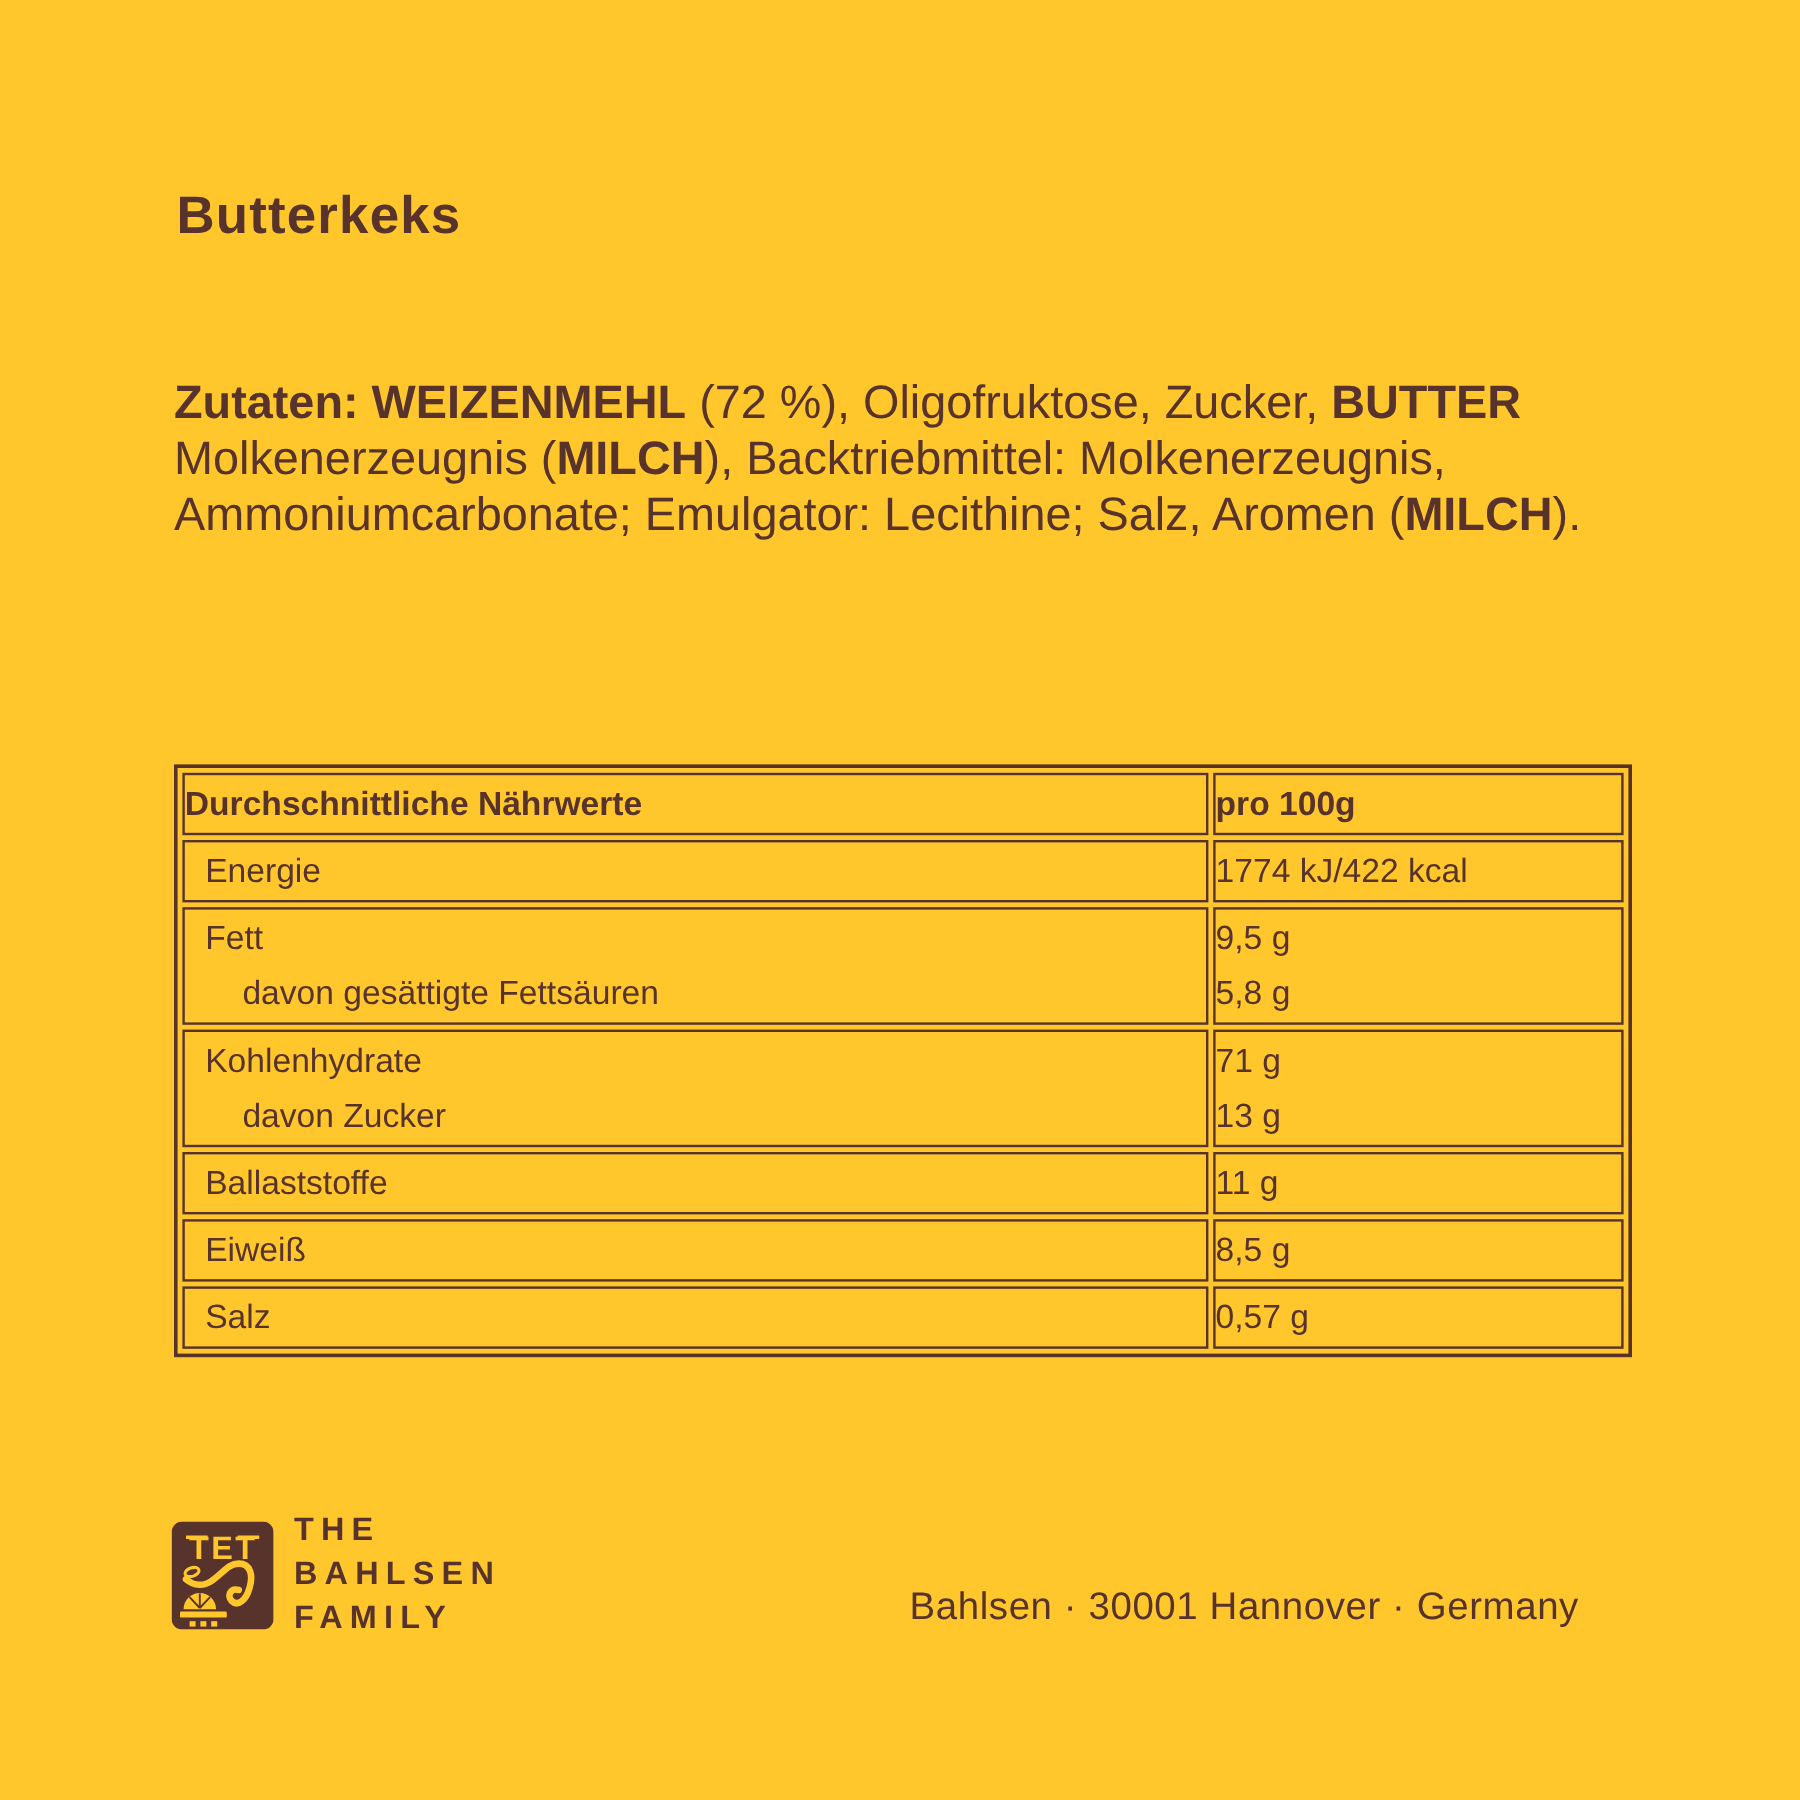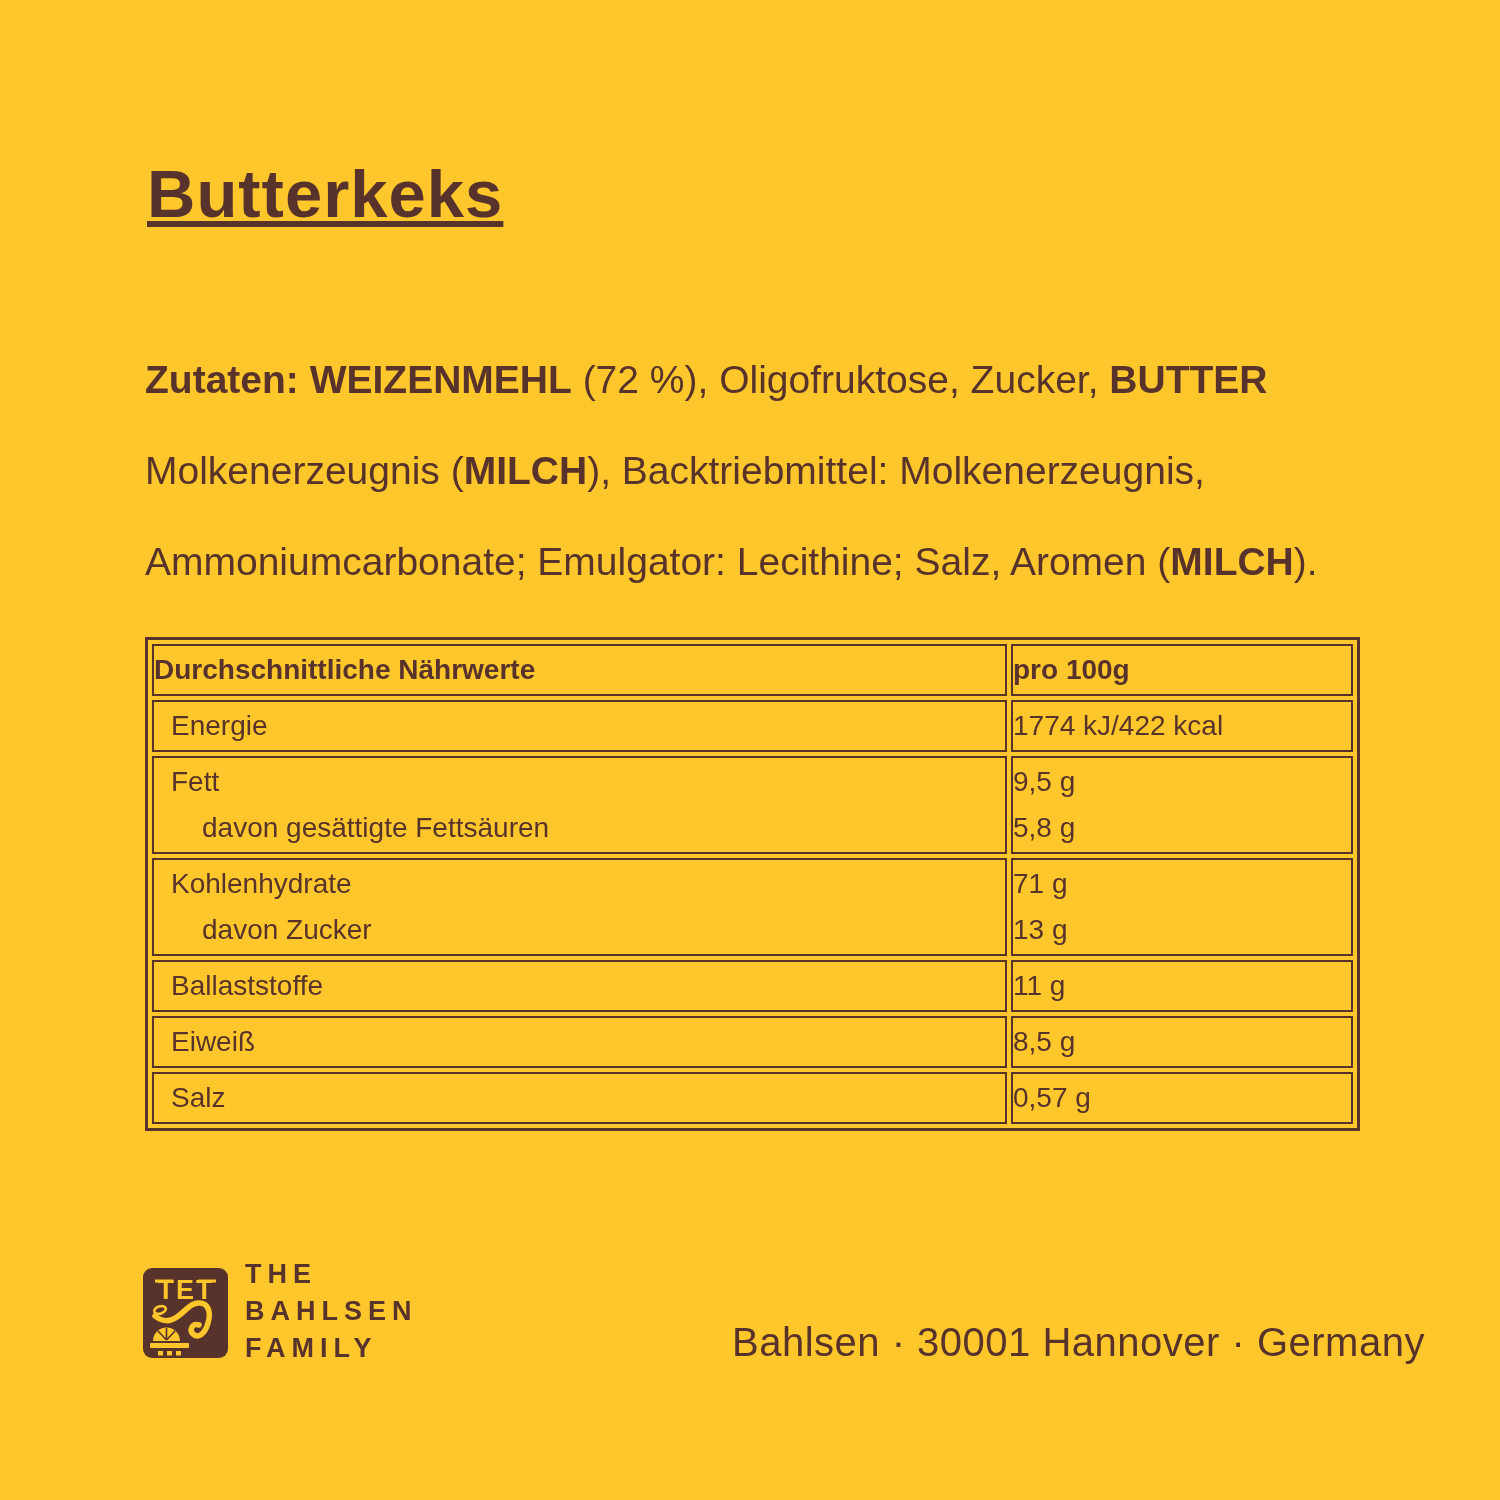--- a/index.html
+++ b/index.html
@@ -5,28 +5,28 @@
   :root{
     --yellow:#FFC72C;
     --brown:#57332B;
   }
   html,body{margin:0;padding:0;}
   body{background:var(--yellow);font-family:"Liberation Sans",sans-serif;color:var(--brown);}
   .page{position:relative;width:1500px;height:1500px;background:var(--yellow);overflow:hidden;}
 
   .title{
     position:absolute;left:147px;top:155px;
-    font-size:67px;font-weight:bold;letter-spacing:1px;text-decoration:underline;
+    font-size:44px;font-weight:bold;letter-spacing:1px;
   }
 
   .ingredients{
     position:absolute;left:145px;top:312px;width:1220px;
     font-size:39px;line-height:47px;
   }
-  .ing-line{white-space:nowrap;margin-top:44px;}
+  .ing-line{white-space:nowrap;}
   .ingredients .b{font-weight:bold;}
 
   .nutrition{
     position:absolute;left:145px;top:637px;
     border-collapse:separate;border-spacing:4px;
     border:3px solid var(--brown);
     table-layout:fixed;width:1215px;
   }
   .nutrition th,.nutrition td{
     border:2px solid var(--brown);
@@ -41,22 +41,22 @@
   .value-cell,.header-value{text-align:left;}
   .header-label,.header-value{font-weight:bold;}
   .cell-line.indent{padding-left:48px;}
 
   .logo-box{position:absolute;left:143px;top:1268px;}
   .wordmark{
     position:absolute;left:245px;top:1256px;
     font-size:27px;font-weight:bold;letter-spacing:6px;line-height:37px;
   }
   .address{
-    position:absolute;left:732px;top:1320px;
-    font-size:40px;letter-spacing:0.5px;white-space:nowrap;
+    position:absolute;left:758px;top:1320px;
+    font-size:32px;letter-spacing:0.5px;white-space:nowrap;
   }
 </style>
 </head>
 <body>
 
 <div class="page">
 
   <div class="title">Butterkeks</div>
 
   <div class="ingredients">

